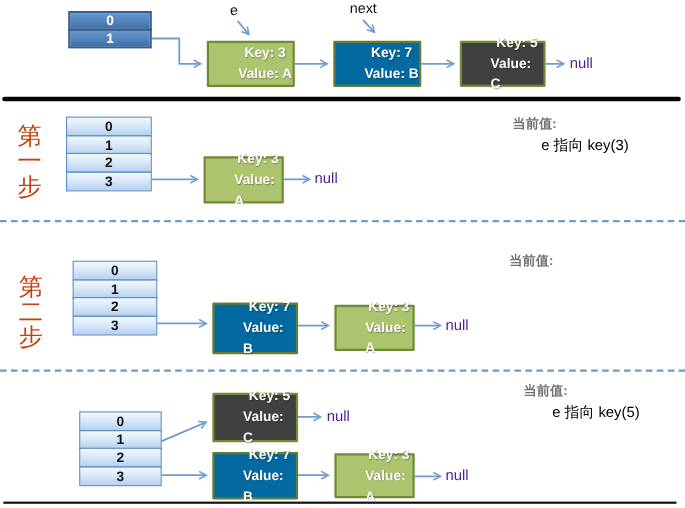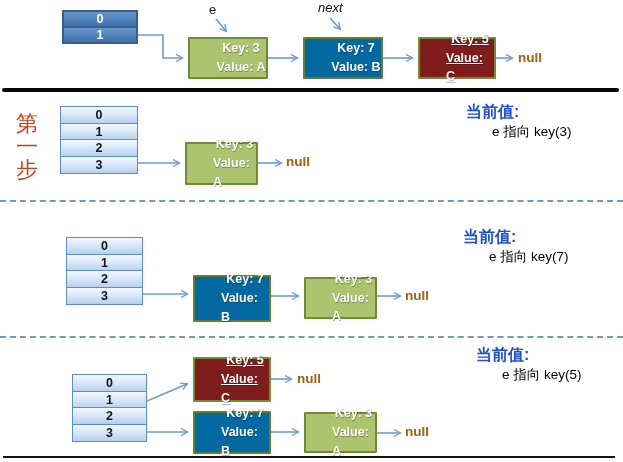--- a/index.html
+++ b/index.html
@@ -29,32 +29,32 @@
   
   .node{
     position:absolute;box-sizing:border-box;border-radius:1px;
     display:flex;flex-direction:column;align-items:center;justify-content:center;
     color:#fff;font-weight:700;font-size:12.5px;line-height:1.5;
     text-shadow:0.5px 0.8px 1px rgba(0,0,0,0.35);
     padding-left:26px;
   }
   .node.light {background:#adc46f;border:2px solid #6e8b35;}
   .node.olive {background:#0369a1;border:2px solid #647d2f;}
-  .node.dark  {background:#7f1d1d;border:2px solid #708c38;text-decoration:underline;}
+  .node.dark  {background:#404040;border:2px solid #708c38;}
 
-  .nulltxt{position:absolute;font-weight:700;font-size:13.5px;color:#a16207;}
+  .nulltxt{position:absolute;font-weight:400;font-size:13.5px;color:#4c1d95;}
   .ptr{position:absolute;font-size:13px;color:#111;}
 
   .step-label{
     position:absolute;width:24px;font-size:22px;line-height:23px;color:#c2410c;
     text-align:right;word-break:break-all;
   }
 
   .status{position:absolute;}
-  .st{font-weight:700;font-size:16px;line-height:20px;color:#1d4ed8;}
+  .st{font-weight:700;font-size:12px;line-height:20px;color:#737373;}
   .sl{font-size:13.5px;line-height:19px;margin-left:26px;color:#000;}
 
   .sep-thick{position:absolute;left:2px;top:88px;width:617px;height:4px;background:#060606;border-radius:2px;}
   .sep-dash{position:absolute;left:0;width:623px;height:0;border-top:2px dashed #6f9bbf;}
   .sep-bottom{position:absolute;left:3px;top:456px;width:612px;height:2px;background:#141414;}
 </style>
 </head>
 <body>
 
 <div class="canvas">
@@ -85,21 +85,21 @@
     <line class="ar" x1="270" y1="432" x2="298" y2="432" marker-end="url(#ah)"></line>
     <line class="ar" x1="377" y1="433" x2="400" y2="433" marker-end="url(#ah)"></line>
   </svg>
 
   <div class="arr top-arr" style="left:62px;top:10px;width:76px;">
     <div class="acell">0</div>
     <div class="acell">1</div>
   </div>
 
   <div class="ptr" style="left:209px;top:2px;">e</div>
-  <div class="ptr" style="left:318px;top:0px;font-style:italic;">next</div>
+  <div class="ptr" style="left:318px;top:0px;">next</div>
 
   <div class="node light" style="left:188px;top:37px;width:80px;height:42px;">
     <div>Key: 3</div>
     <div>Value: A</div>
   </div>
   <div class="node olive" style="left:303px;top:37px;width:80px;height:42px;">
     <div>Key: 7</div>
     <div>Value: B</div>
   </div>
   <div class="node dark" style="left:418px;top:37px;width:78px;height:42px;">
@@ -125,41 +125,41 @@
   </div>
   <div class="nulltxt" style="left:286px;top:154px;">null</div>
 
   <div class="status" style="left:466px;top:102px;">
     <div class="st">当前值:</div>
     <div class="sl">e 指向 key(3)</div>
   </div>
 
   <div class="sep-dash" style="top:200px;"></div>
 
+  <div class="step-label" style="left:15px;top:249px;">第二步</div>
 
   <div class="arr" style="left:66px;top:237px;width:77px;">
     <div class="acell">0</div>
     <div class="acell">1</div>
     <div class="acell">2</div>
     <div class="acell">3</div>
   </div>
 
   <div class="node olive" style="left:193px;top:275px;width:78px;height:47px;">
     <div>Key: 7</div>
     <div>Value: B</div>
   </div>
   <div class="node light" style="left:304px;top:277px;width:73px;height:42px;">
     <div>Key: 3</div>
     <div>Value: A</div>
   </div>
   <div class="nulltxt" style="left:405px;top:288px;">null</div>
 
   <div class="status" style="left:463px;top:227px;">
     <div class="st">当前值:</div>
-    <div class="sl">e 指向 key(7)</div>
   </div>
 
   <div class="sep-dash" style="top:336px;"></div>
 
 
   <div class="arr" style="left:72px;top:374px;width:75px;">
     <div class="acell">0</div>
     <div class="acell">1</div>
     <div class="acell">2</div>
     <div class="acell">3</div>

